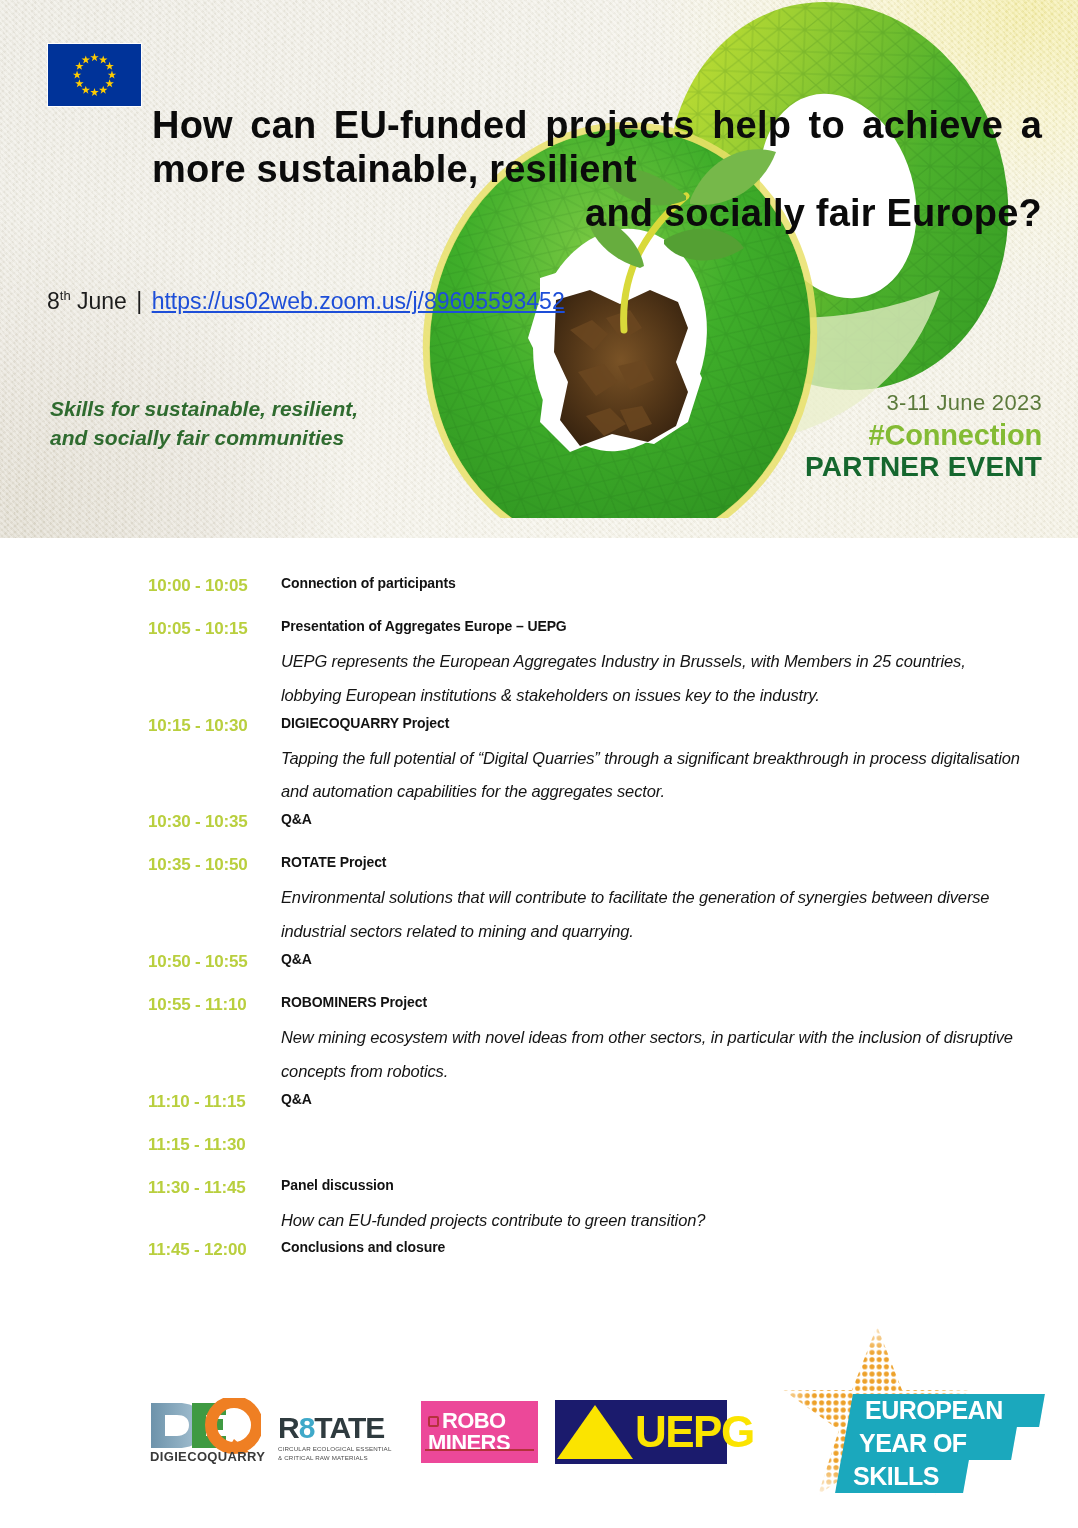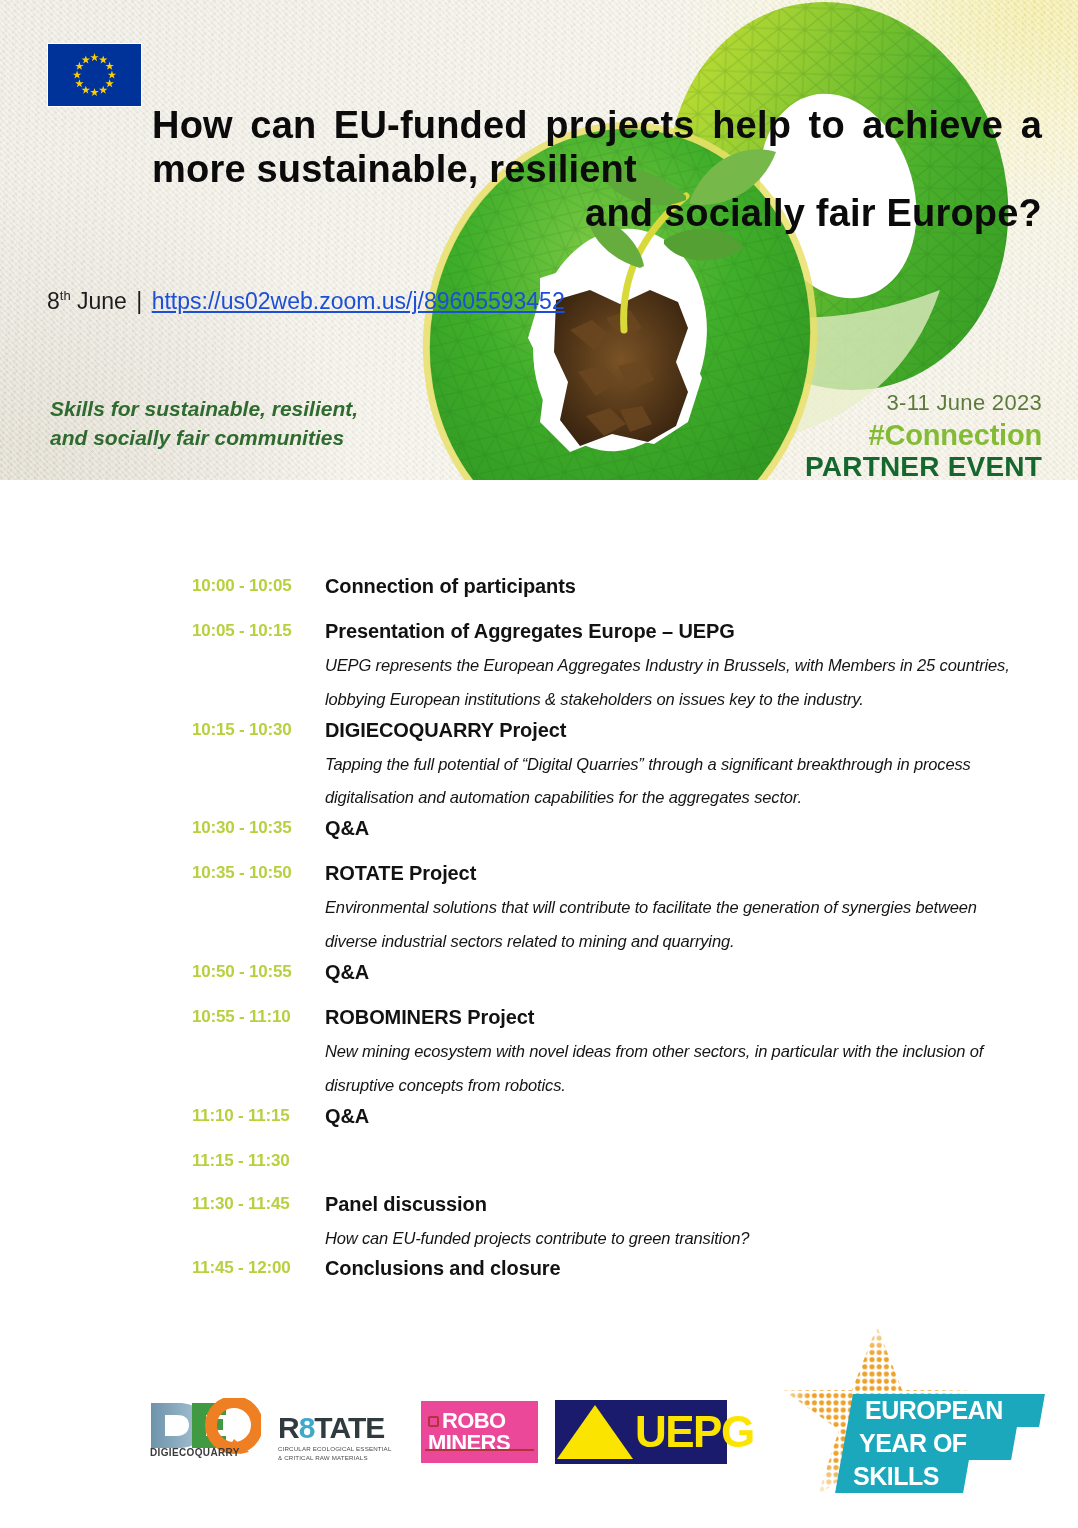--- a/index.html
+++ b/index.html
@@ -18,21 +18,21 @@
     width: 1078px;
     height: 1528px;
     background: #ffffff;
   }
 
   
   .banner {
     position: absolute;
     left: 0; top: 0;
     width: 1078px;
-    height: 480px;
+    height: 538px;
     overflow: hidden;
     background:
       radial-gradient(ellipse 520px 380px at 96% 2%, #f4ec9a 0%, #f8f3c4 28%, rgba(248,245,215,0.55) 52%, rgba(245,243,234,0) 74%),
       radial-gradient(ellipse 460px 420px at 2% 96%, #ded9cb 0%, #e8e4da 40%, rgba(240,237,229,0) 72%),
       linear-gradient(128deg, #eceae1 0%, #f2f0e7 38%, #f6f4ea 62%, #f4f1e2 100%);
   }
   
   .banner .texture {
     position: absolute; inset: 0;
     opacity: .5;
@@ -123,40 +123,39 @@
     color: #15672e;
     letter-spacing: .2px;
     line-height: 1.12;
   }
 
   
   .agenda {
     position: absolute;
     left: 0; top: 575px;
     width: 1078px;
-    padding-left: 44px;
   }
   .row {
     position: relative;
     display: flex;
     align-items: flex-start;
     padding-left: 148px;
   }
   .time {
     flex: 0 0 133px;
     font-size: 17px;
     font-weight: bold;
     color: #b9cf3e;
     letter-spacing: -.2px;
     white-space: nowrap;
     padding-top: 1px;
   }
   .topic {
     flex: 1 1 auto;
-    font-size: 20px;
+    font-size: 14px;
     font-weight: bold;
     color: #121212;
     letter-spacing: -.1px;
   }
   .row.spaced { margin-bottom: 22px; }
   .desc {
     padding-left: 281px;
     padding-right: 48px;
     font-size: 16.5px;
     font-style: italic;
@@ -171,22 +170,22 @@
     position: absolute;
     left: 148px; top: 1398px;
     display: flex;
     align-items: center;
     gap: 17px;
   }
 
   
   .deq { position: relative; width: 113px; height: 68px; }
   .deq .cap {
-    position: absolute; left: 2px; bottom: 8px;
-    font-size: 10px; font-weight: bold; color: #3a3a3a;
+    position: absolute; left: 2px; bottom: 2px;
+    font-size: 13px; font-weight: bold; color: #3a3a3a;
     letter-spacing: .35px;
   }
 
   
   .rotate { position: relative; width: 126px; height: 68px; }
   .rotate .rtop {
     position: absolute; left: 0; top: 13px;
     font-size: 30px; font-weight: bold; color: #2f3b3f;
     letter-spacing: -1px; white-space: nowrap;
   }

